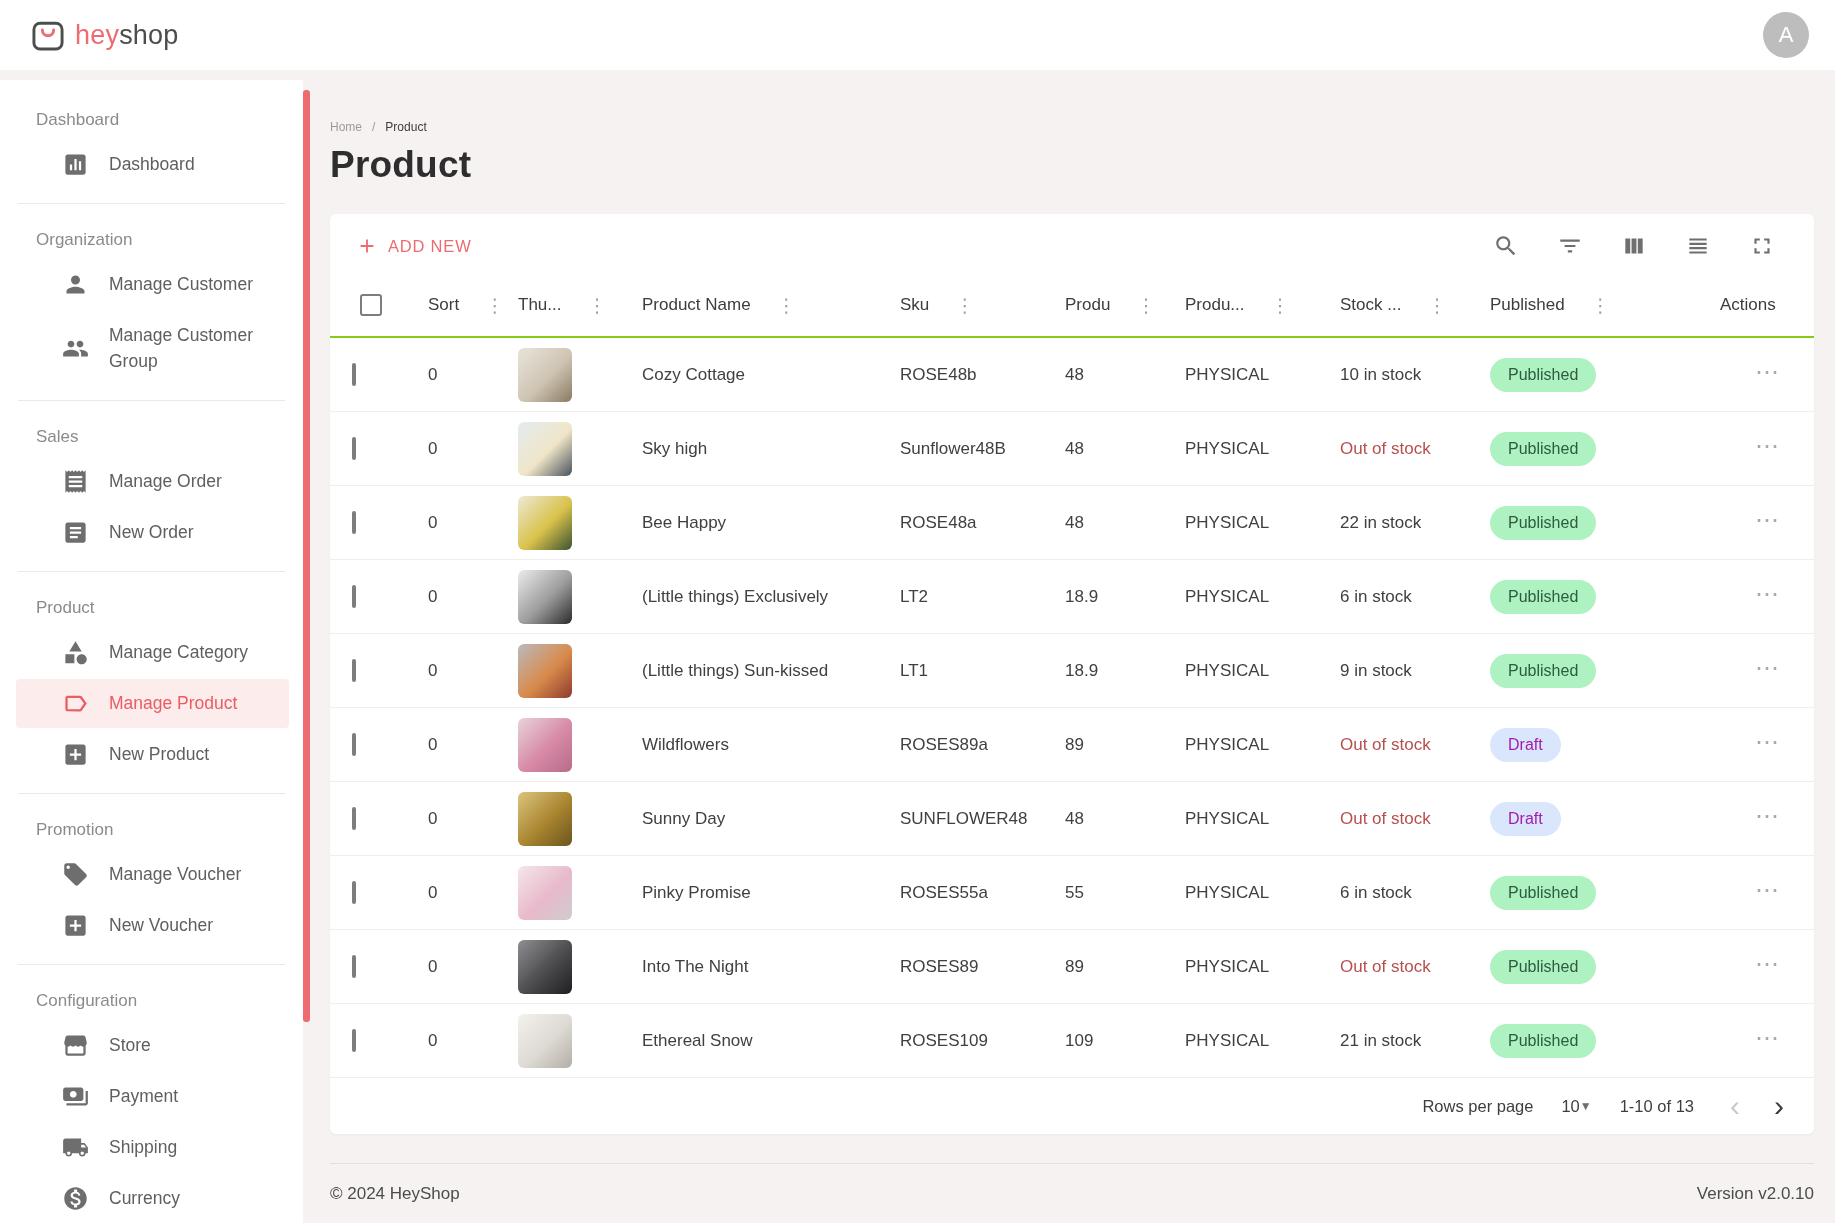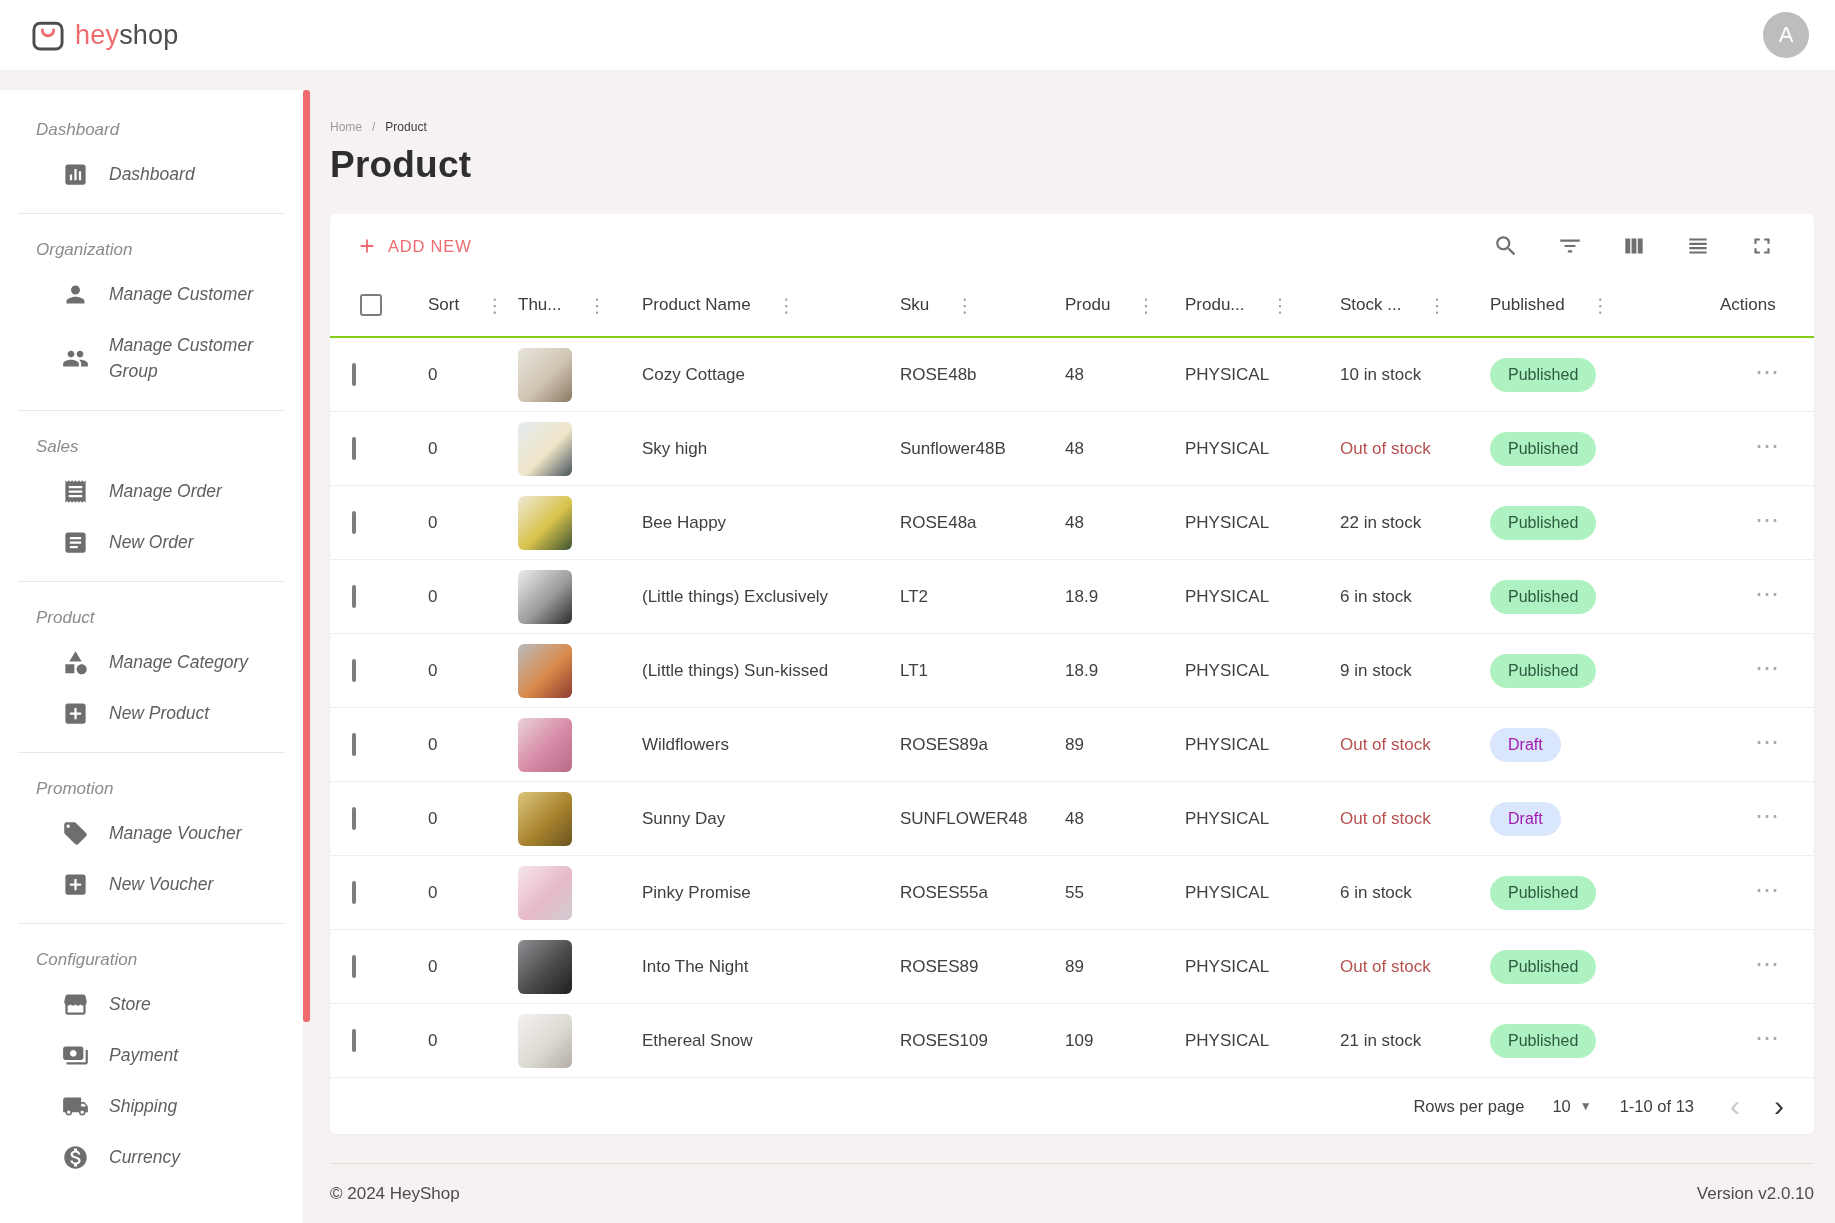--- a/index.html
+++ b/index.html
@@ -11,22 +11,22 @@
   .topbar { position:absolute; top:0; left:0; right:0; height:70px; background:#ffffff;
             display:flex; align-items:center; justify-content:space-between; padding:0 26px 0 30px; z-index:5; }
   .logo { display:flex; align-items:center; gap:9px; cursor:pointer; }
   .logo-text { font-size:27px; letter-spacing:.2px; font-weight:500; }
   .logo-hey { color:#ee6b6f; }
   .logo-shop { color:#4d4d4d; }
   .avatar { width:46px; height:46px; border-radius:50%; background:#bdbdbd; color:#ffffff;
             display:flex; align-items:center; justify-content:center; font-size:22px; font-weight:500; cursor:pointer; }
 
   
-  .sidebar { position:absolute; top:90px; left:0; bottom:0; width:303px; background:#ffffff;
-             overflow:hidden; padding-top:14px;font-style:italic; }
+  .sidebar { position:absolute; top:80px; left:0; bottom:0; width:303px; background:#ffffff;
+             overflow:hidden; padding-top:14px; }
   .side-section { padding-top:6px; }
   .side-divider { height:1px; background:#e9e9e9; margin:14px 18px 10px 18px; }
   .side-title { color:#8b8b8b; font-size:17px; padding:10px 0 8px 36px; }
   .side-item { display:flex; align-items:center; gap:20px; padding:11px 14px 11px 46px;
                margin:2px 14px 2px 16px; border-radius:4px; cursor:pointer; }
   .side-item .icn { width:27px; height:27px; flex:0 0 27px; display:flex; align-items:center; justify-content:center; }
   .side-item .icn svg { width:27px; height:27px; fill:#6e6e6e; }
   .side-item .lbl { color:#5f5f5f; font-size:17.5px; line-height:1.5; }
   .side-item.active { background:#fdecec; }
   .side-item.active .lbl { color:#ea5c62; font-weight:500; }
@@ -65,21 +65,21 @@
   .stock-out { color:#b5504e; }
   .chip { display:inline-block; padding:8px 18px; border-radius:19px; font-size:16px; }
   .chip-published { background:#aef2c1; color:#2e5c40; }
   .chip-draft { background:#d9e6fb; color:#a21caf; }
   .td-actions { text-align:right; padding-right:34px; }
   .dots-h { color:#a9a9a9; font-size:24px; letter-spacing:1px; cursor:pointer; line-height:0; display:inline-block; }
 
   
   .pagination { height:56px; display:flex; align-items:center; justify-content:flex-end; gap:28px;
                 padding-right:30px; font-size:16.5px; color:#3e3e3e; }
-  .rpp-select { display:flex; align-items:center; gap:9px; cursor:pointer; }
+  .rpp-select { display:flex; align-items:center; cursor:pointer; }
   .rpp-caret { font-size:12px; color:#6f6f6f; }
   .page-chevrons { display:flex; align-items:center; gap:34px; margin-left:8px; }
   .chev { font-size:30px; line-height:1; background:none; border:none; font-family:inherit; cursor:pointer; }
   .chev-prev { color:#c9c9c9; }
   .chev-next { color:#3a3a3a; }
 
   
   .footer { position:absolute; left:27px; right:21px; bottom:0; height:60px; border-top:1px solid #e5dfde;
             display:flex; align-items:center; justify-content:space-between; font-size:17px; color:#4c4c4c; }
 </style>
@@ -164,20 +164,28 @@
 
   <div class="side-item">
     <span class="icn">
             <svg viewBox="0 0 24 24">
               <path d="M12 2l-5.5 9h11L12 2zm5.5 11.5c-2.49 0-4.5 2.01-4.5 4.5s2.01 4.5 4.5 4.5 4.5-2.01 4.5-4.5-2.01-4.5-4.5-4.5zM3 21.5h8v-8H3v8z"></path>
             </svg>
           </span>
     <span class="lbl">Manage Category</span>
   </div>
 
+  <div class="side-item active">
+    <span class="icn">
+            <svg viewBox="0 0 24 24">
+              <path d="M17.63 5.84C17.27 5.33 16.67 5 16 5L5 5.01C3.9 5.01 3 5.9 3 7v10c0 1.1.9 1.99 2 1.99L16 19c.67 0 1.27-.33 1.63-.84L22 12l-4.37-6.16zM16 17H5V7h11l3.55 5L16 17z"></path>
+            </svg>
+          </span>
+    <span class="lbl">Manage Product</span>
+  </div>
 
   <div class="side-item">
     <span class="icn">
             <svg viewBox="0 0 24 24">
               <path d="M19 3H5c-1.1 0-2 .9-2 2v14c0 1.1.9 2 2 2h14c1.1 0 2-.9 2-2V5c0-1.1-.9-2-2-2zm-2 10h-4v4h-2v-4H7v-2h4V7h2v4h4v2z"></path>
             </svg>
           </span>
     <span class="lbl">New Product</span>
   </div>
 </div>

